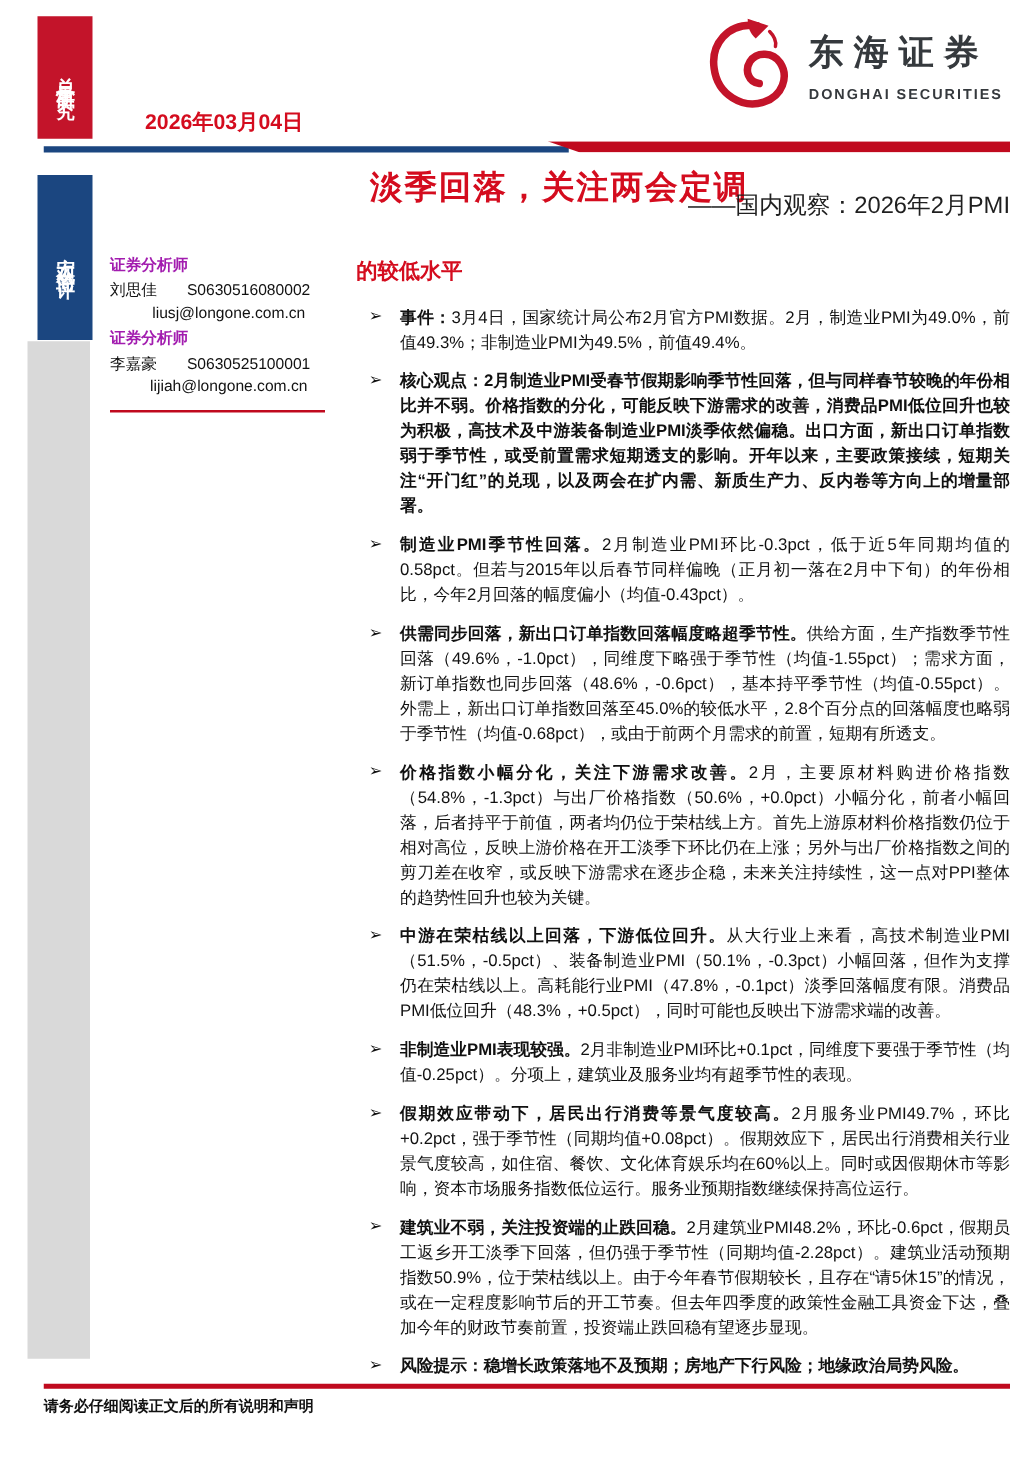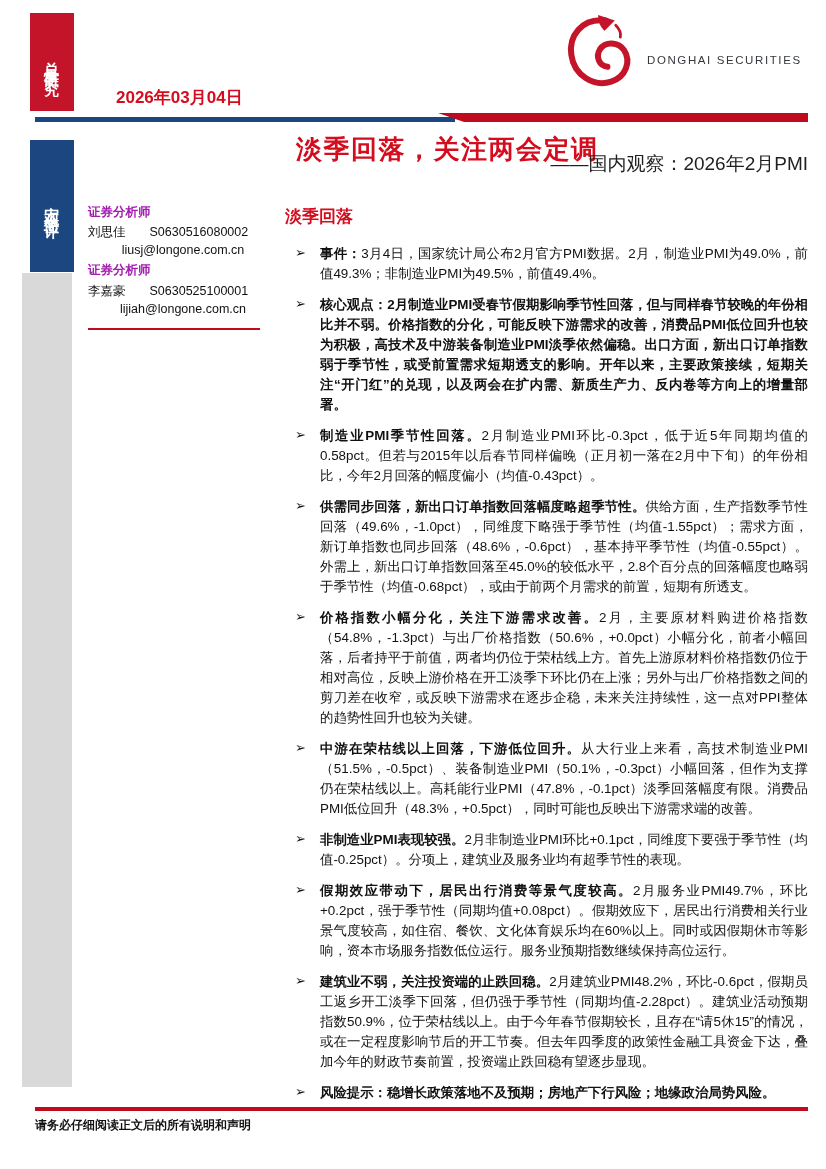--- a/index.html
+++ b/index.html
@@ -15,21 +15,21 @@
   }
   .vtag.red{top:13px;height:98px;background:#c3142a;}
   .vtag.blue{top:140px;height:132px;background:#1b4680;}
   .graybar{position:absolute;left:22px;top:273px;width:50px;height:814px;background:#d9d9d9;}
   
   .date{position:absolute;left:88px;top:86px;color:#d40c1e;font-weight:bold;font-size:17px;margin-left:28px;}
   .logo{position:absolute;left:563px;top:12px;display:flex;align-items:center;}
   .logo .dragon{width:74px;height:80px;}
   .brandtext{margin-left:10px;color:#35393d;}
   .brand-cn{font-size:28px;font-weight:bold;letter-spacing:8px;line-height:1.1;}
-  .brand-en{font-size:11.5px;font-weight:normal;letter-spacing:1.6px;margin-top:12px;}
+  .brand-en{font-size:11.5px;font-weight:bold;letter-spacing:1.6px;margin-top:12px;}
   .div-blue{position:absolute;left:35px;top:117px;width:420px;height:5px;background:#1b4680;}
   .div-red{position:absolute;left:438px;top:113px;width:370px;height:9px;background:#c00a1e;
     clip-path:polygon(0 0,100% 0,100% 100%,26px 100%);}
   .title{position:absolute;left:296px;top:132px;color:#d40c1e;font-weight:bold;font-size:26px;letter-spacing:1.5px;}
   .subtitle{position:absolute;left:270px;top:151px;width:538px;text-align:right;color:#1f1f1f;font-size:19px;}
   
   .analysts{position:absolute;left:88px;top:203px;width:190px;font-size:12.5px;line-height:1.45;}
   .an-role{color:#a21caf;font-weight:bold;}
   .an-name{margin-top:2px;}
   .an-id{margin-left:24px;}
@@ -60,20 +60,21 @@
 
 <div class="logo">
   <span>
     <svg class="dragon" viewBox="0 0 80 84" aria-hidden="true">
       <path d="M46 8 C20 5 6 25 9 45 C12 68 34 80 52 74 C68 69 74 52 66 40 C60 31 46 30 40 39 C35 47 39 57 48 58" fill="none" stroke="#c3142a" stroke-width="6.5" stroke-linecap="round"></path>
       <path d="M38 2 L56 8 L45 19 C40 15 38 9 38 2 Z" fill="#c3142a"></path>
       <path d="M57 13 C61 17 63 21 62 26" fill="none" stroke="#c3142a" stroke-width="3" stroke-linecap="round"></path>
     </svg>
   </span>
   <span class="brandtext">
+    <div class="brand-cn">东海证券</div>
     <div class="brand-en">DONGHAI SECURITIES</div>
   </span>
 </div>
 
 <div class="div-blue"></div>
 <div class="div-red"></div>
 
 <div class="title">淡季回落，关注两会定调</div>
 <div class="subtitle">——国内观察：2026年2月PMI</div>
 
@@ -85,21 +86,21 @@
   <div class="an-email">liusj@longone.com.cn</div>
   <div class="an-role">证券分析师</div>
   <div class="an-name">
     <span>李嘉豪</span><span class="an-id">S0630525100001</span>
   </div>
   <div class="an-email">lijiah@longone.com.cn</div>
   <hr class="an-rule">
 </div>
 
 <div class="main">
-  <h2 class="sec-title">淡季回落</h2>
+  <h2 class="sec-title">的较低水平</h2>
   <ul class="bullets">
     <li>
       <span class="marker">➢</span>
       <p class="btext"><span class="lead">事件：</span><span>3月4日，国家统计局公布2月官方PMI数据。2月，制造业PMI为49.0%，前值49.3%；非制造业PMI为49.5%，前值49.4%。</span></p>
     </li>
     <li>
       <span class="marker">➢</span>
       <p class="btext"><span class="lead">核心观点：2月制造业PMI受春节假期影响季节性回落，但与同样春节较晚的年份相比并不弱。价格指数的分化，可能反映下游需求的改善，消费品PMI低位回升也较为积极，高技术及中游装备制造业PMI淡季依然偏稳。出口方面，新出口订单指数弱于季节性，或受前置需求短期透支的影响。开年以来，主要政策接续，短期关注“开门红”的兑现，以及两会在扩内需、新质生产力、反内卷等方向上的增量部署。</span><span></span></p>
     </li>
     <li>

